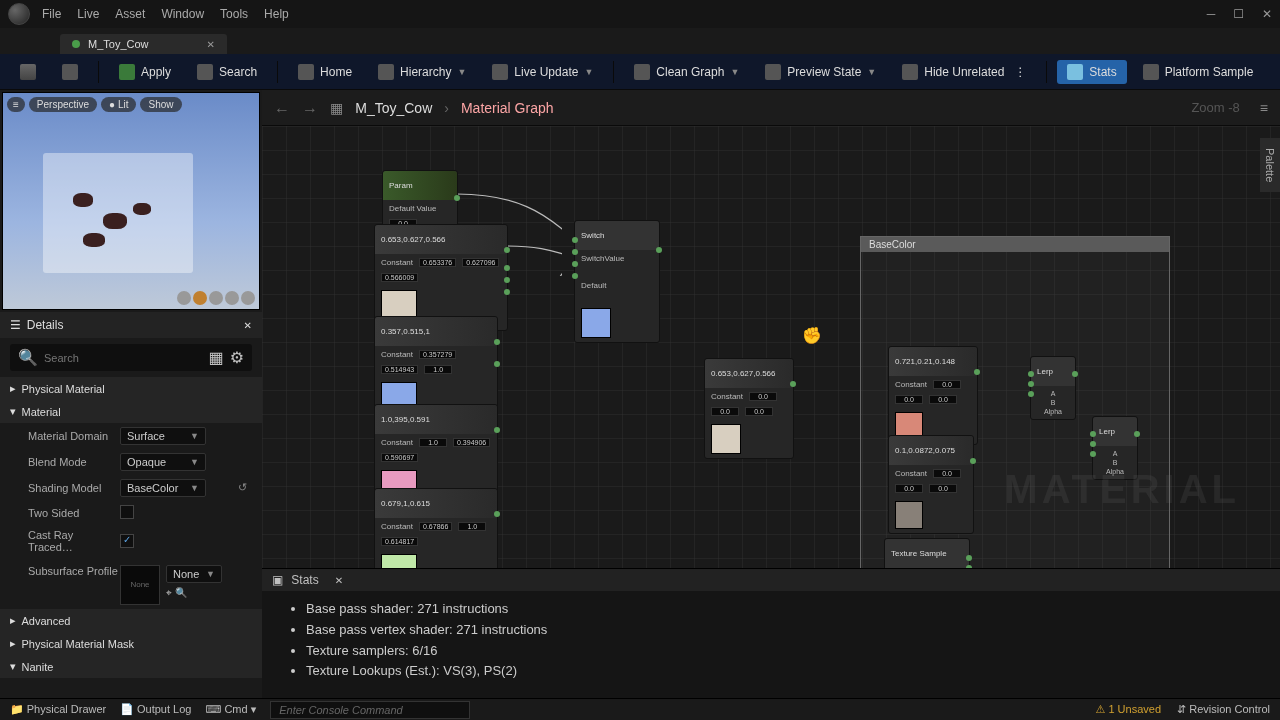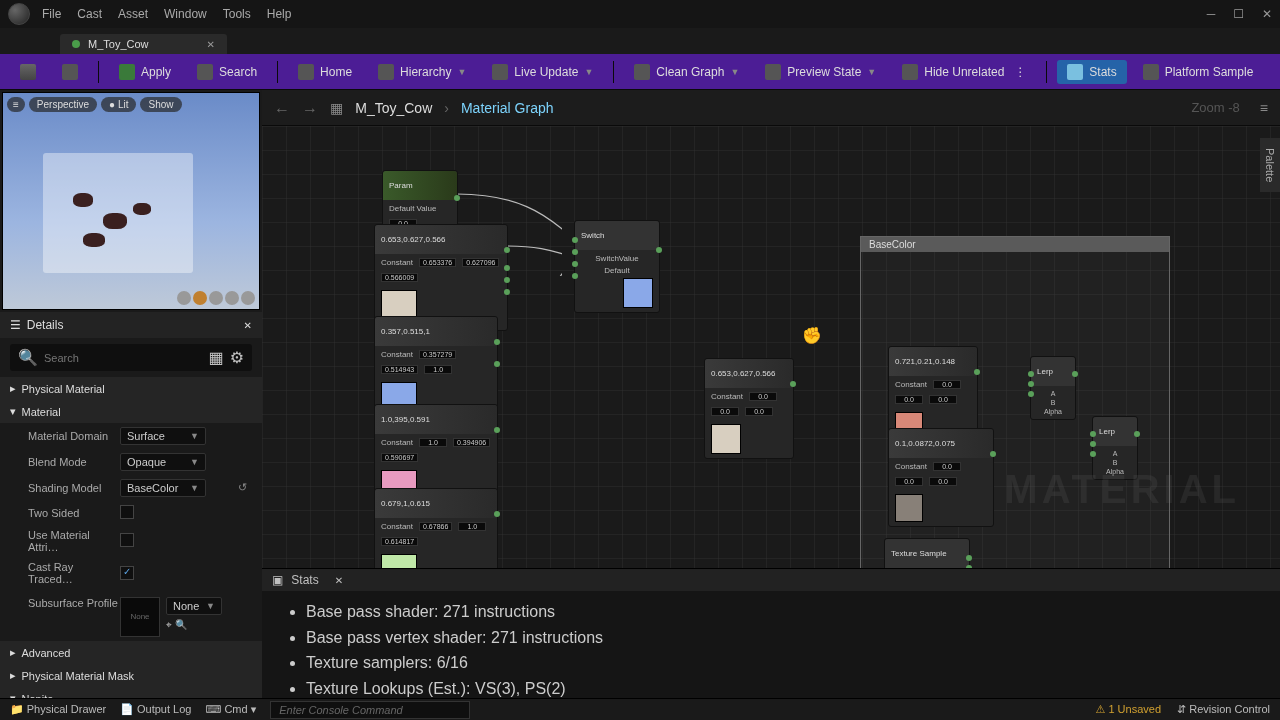--- a/index.html
+++ b/index.html
@@ -12,21 +12,21 @@
 .menu span { cursor: pointer; }
 .winctrl { margin-left: auto; display: flex; gap: 18px; font-size: 12px; color: #999; }
 
 
 .tabstrip { height: 26px; background: #1a1a1a; display: flex; align-items: flex-end; padding-left: 60px; }
 .tab { background: #2a2a2a; padding: 4px 12px; font-size: 11px; color: #ddd; display: flex; align-items: center; gap: 8px; border-radius: 3px 3px 0 0; }
 .tab .dot { width: 8px; height: 8px; background: #4a9d4a; border-radius: 50%; }
 .tab .x { margin-left: 50px; font-size: 10px; color: #999; }
 
 
-.toolbar { height: 36px; background: #4c1d95; border-bottom: 1px solid #0a0a0a; display: flex; align-items: center; padding: 0 10px; gap: 6px; }
+.toolbar { height: 36px; background: #0f172a; border-bottom: 1px solid #0a0a0a; display: flex; align-items: center; padding: 0 10px; gap: 6px; }
 .tbtn { display: flex; align-items: center; gap: 6px; padding: 4px 10px; font-size: 12px; color: #ddd; border-radius: 3px; cursor: pointer; }
 .tbtn.stats { background: #2563a8; }
 .ticon { width: 16px; height: 16px; background: #555; border-radius: 2px; }
 .ticon.save { background: linear-gradient(#666,#444); }
 .ticon.apply { background: #3a7a3a; }
 .chev { font-size: 9px; color: #888; }
 .tsep { width: 1px; height: 22px; background: #0a0a0a; margin: 0 4px; }
 
 
 .main { display: flex; height: calc(100% - 28px - 26px - 36px - 22px); }
@@ -56,21 +56,21 @@
 .chk { width: 14px; height: 14px; background: #0f0f0f; border: 1px solid #444; display: inline-block; }
 .chk.on::after { content: "✓"; color: #5aa0e0; font-size: 10px; position: relative; left: 2px; top: -2px; }
 .thumb { width: 40px; height: 40px; background: #0a0a0a; border: 1px solid #333; }
 .reset { width: 14px; height: 14px; color: #888; font-size: 11px; }
 
 
 .graph-wrap { flex: 1; display: flex; flex-direction: column; position: relative; }
 .graph-hdr { height: 36px; background: #1c1c1c; display: flex; align-items: center; padding: 0 12px; gap: 12px; font-size: 14px; border-bottom: 1px solid #0a0a0a; }
 .nav-arrow { color: #666; font-size: 16px; }
 .crumb-main { color: #ddd; }
-.crumb-sub { color: #7dd3fc; }
+.crumb-sub { color: #fca5a5; }
 .zoom { margin-left: auto; color: #555; font-size: 13px; }
 
 .graph { flex: 1; background: #1a1a1a; background-image:
   linear-gradient(rgba(50,50,50,0.4) 1px, transparent 1px),
   linear-gradient(90deg, rgba(50,50,50,0.4) 1px, transparent 1px);
   background-size: 24px 24px; position: relative; overflow: hidden; }
 .palette-tab { position: absolute; right: 0; top: 12px; writing-mode: vertical-rl; background: #2a2a2a; padding: 10px 4px; font-size: 11px; color: #aaa; }
 .watermark { position: absolute; right: 40px; bottom: 56px; font-size: 40px; font-weight: 700; color: rgba(120,120,120,0.15); letter-spacing: 4px; }
 
 
@@ -89,37 +89,37 @@
 .comment-box .chdr { background: #5a5a5a; color: #ddd; font-size: 10px; padding: 2px 8px; }
 
 
 .wires { position: absolute; inset: 0; pointer-events: none; }
 .wires path { stroke: #bbb; stroke-width: 1.2; fill: none; }
 
 
 .stats-panel { height: 130px; background: #151515; border-top: 1px solid #000; }
 .stats-hdr { padding: 4px 10px; font-size: 12px; display: flex; align-items: center; gap: 8px; background: #222; }
 .stats-hdr .x { margin-left: 8px; font-size: 10px; }
-.stats-body { padding: 8px 30px; font-family: Consolas, monospace; font-size: 16px; color: #ccc; line-height: 1.6; }
+.stats-body { padding: 8px 30px; font-family: Consolas, monospace; font-size: 13px; color: #ccc; line-height: 1.6; }
 .stats-body li { list-style: disc; margin-left: 14px; }
 
 
 .status { height: 22px; background: #1a1a1a; border-top: 1px solid #000; display: flex; align-items: center; padding: 0 10px; gap: 14px; font-size: 11px; color: #bbb; }
 .status .cmd-in { background: #0f0f0f; border: 1px solid #333; padding: 2px 8px; width: 200px; color: #666; font-style: italic; }
 .status .r { margin-left: auto; display: flex; gap: 16px; align-items: center; }
 .badge-y { color: #d0a030; }
 </style>
 </head>
 <body>
 
 <div class="titlebar">
   <div class="logo"></div>
   <div class="menu">
     <span>File</span>
-    <span>Cast</span>
+    <span>Live</span>
     <span>Asset</span>
     <span>Window</span>
     <span>Tools</span>
     <span>Help</span>
   </div>
   <div class="winctrl">
     <span>─</span>
     <span>☐</span>
     <span>✕</span>
   </div>
@@ -263,24 +263,20 @@
           <span class="val">
             <span class="drop">
               <span>BaseColor</span>
               <span class="chev">▼</span>
             </span>
           </span>
           <span class="reset">↺</span>
         </div>
       <div class="prop-row">
           <span class="label">Two Sided</span>
-          <span class="val"><span class="chk"></span></span>
-        </div>
-      <div class="prop-row">
-          <span class="label">Use Material Attri…</span>
           <span class="val"><span class="chk"></span></span>
         </div>
       <div class="prop-row">
           <span class="label">Cast Ray Traced…</span>
           <span class="val"><span class="chk on"></span></span>
         </div>
       <div class="prop-row" style="align-items:flex-start; padding-top:8px">
           <span class="label">Subsurface Profile</span>
           <span class="val" style="display:flex; gap:6px">
             <span class="thumb">
@@ -407,21 +403,21 @@
             <span class="fld">0.614817</span>
           </div>
         <div class="node-body">
             <span class="swatch" style="background:#c0e8a8"></span>
           </div>
         <span class="pin r" style="top:22px"></span>
       </div>
 
       <div class="node" style="left:312px; top:94px; width:86px">
         <div class="node-hdr dark">Switch</div>
-        <div class="node-body" style="flex-direction:column; align-items:center; gap:3px">
+        <div class="node-body" style="flex-direction:row; align-items:center; gap:18px">
           <span>SwitchValue</span>
           <span>Default</span>
           <span class="swatch" style="background:#8aa8e8; width:30px;height:30px; align-self:flex-end"></span>
         </div>
         <span class="pin l" style="top:16px"></span>
           <span class="pin l" style="top:28px"></span>
           <span class="pin l" style="top:40px"></span>
           <span class="pin l" style="top:52px"></span>
         <span class="pin r" style="top:26px"></span>
       </div>
@@ -451,21 +447,21 @@
             <span class="fld">0.0</span>
             <span class="fld">0.0</span>
             <span class="fld">0.0</span>
           </div>
         <div class="node-body">
             <span class="swatch" style="background:#d88878; width:28px;height:28px"></span>
           </div>
         <span class="pin r" style="top:22px"></span>
       </div>
 
-      <div class="node" style="left:626px; top:302px; width:106px">
+      <div class="node" style="left:626px; top:309px; width:86px">
         <div class="node-hdr gray">0.1,0.0872,0.075</div>
         <div class="node-body">
             <span>Constant</span> 
             <span class="fld">0.0</span>
             <span class="fld">0.0</span>
             <span class="fld">0.0</span>
           </div>
         <div class="node-body">
             <span class="swatch" style="background:#888078; width:28px;height:28px"></span>
           </div>

